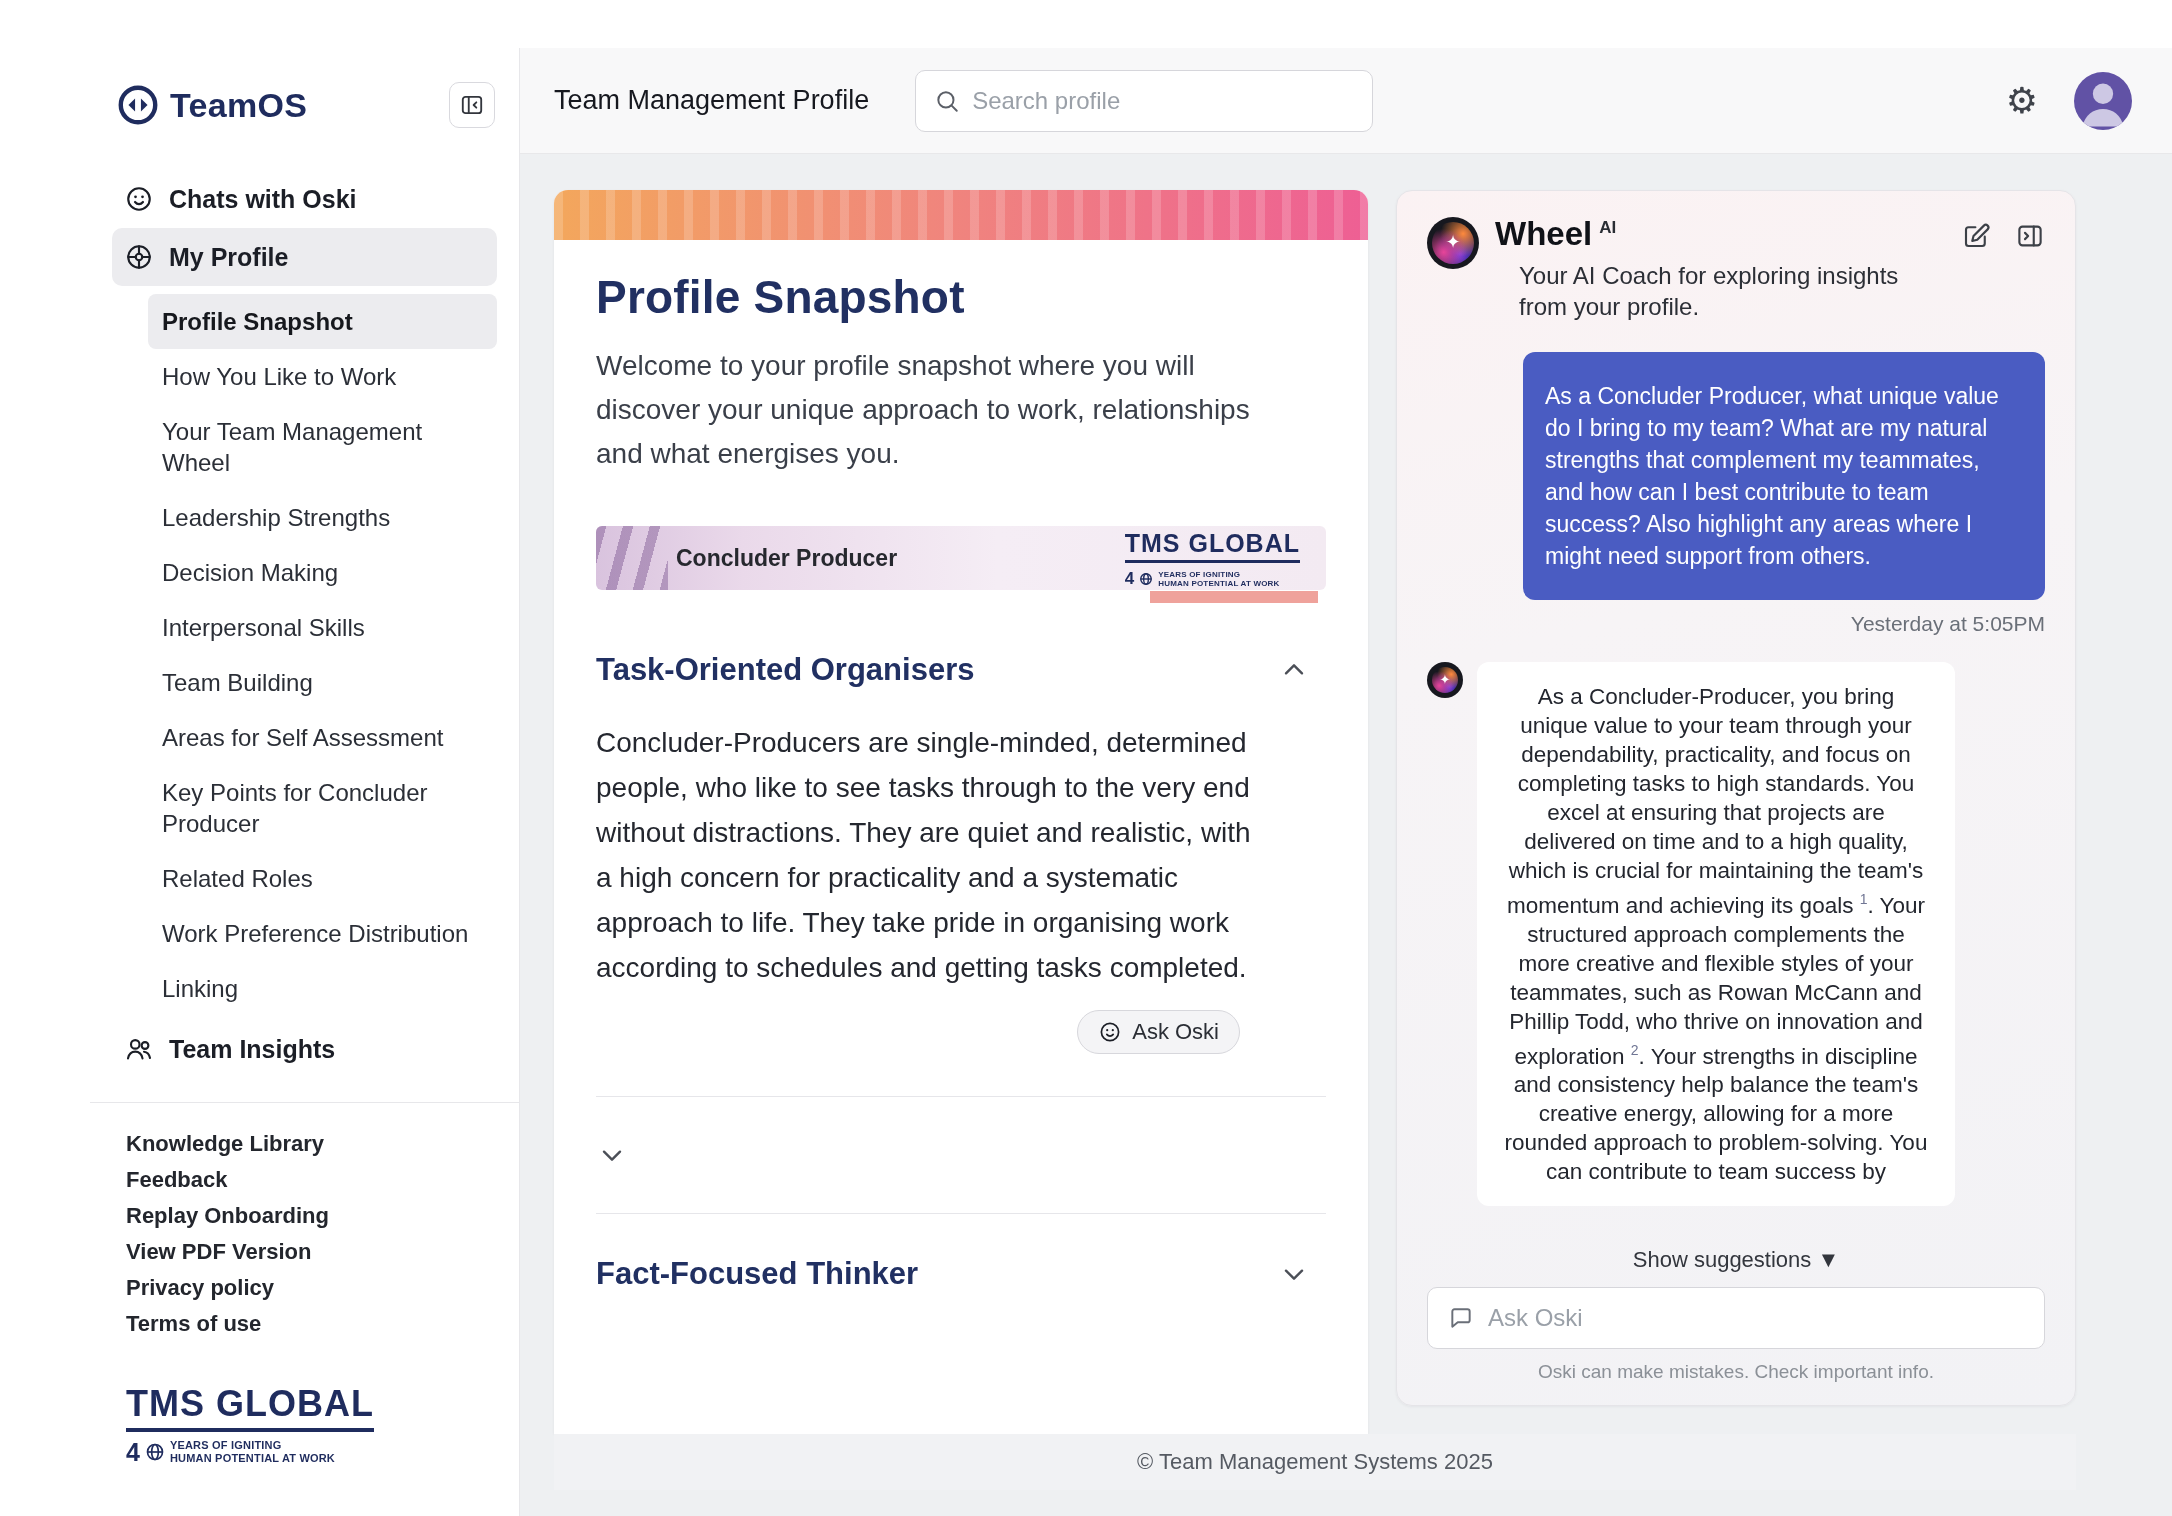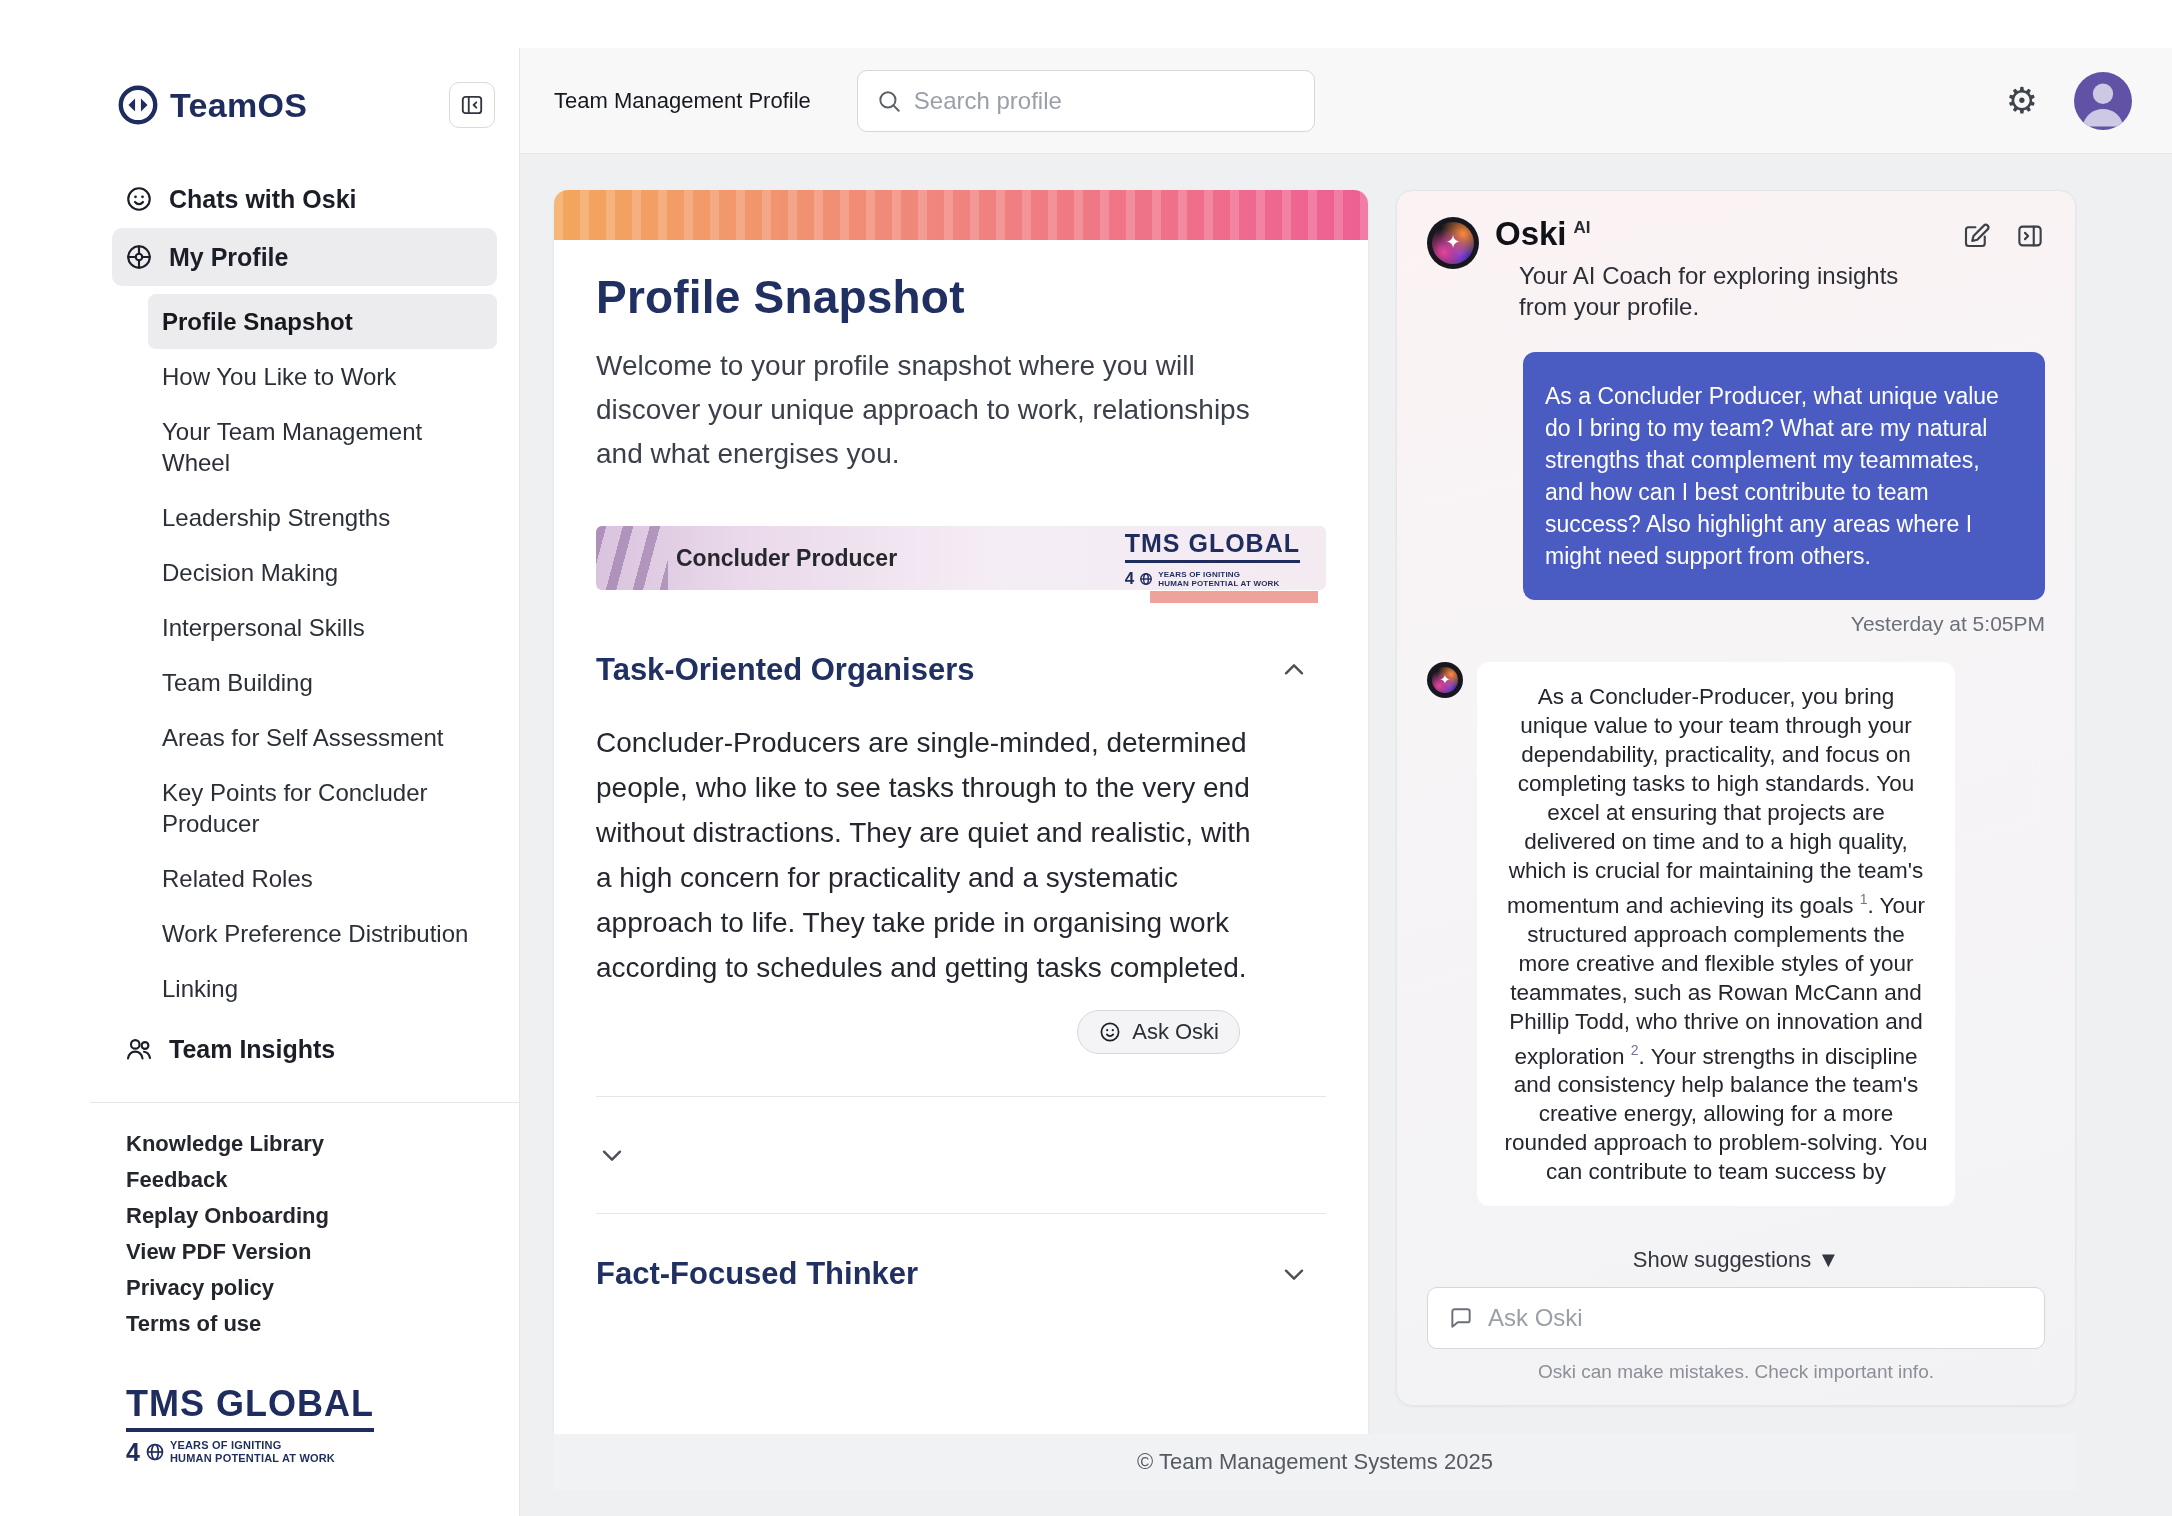--- a/index.html
+++ b/index.html
@@ -43,21 +43,21 @@
   .tms-logo.small .tms-name { font-size:25px; border-bottom-width:3px; padding-bottom:2px; }
   .tms-logo.small .tms-4 { font-size:17px; line-height:16px; }
   .tms-logo.small .tms-globe { width:14px; height:14px; }
   .tms-logo.small .tms-lines { font-size:8px; line-height:9px; }
   .tms-logo.small { padding-left:0; margin-top:0; }
 
   
   .main-col { flex:1; min-width:0; display:flex; flex-direction:column; }
   .topbar { height:106px; flex:0 0 106px; background:#f8f8f9; border-bottom:1px solid #e8e8ea;
             display:flex; align-items:center; padding:0 40px 0 34px; gap:46px; }
-  .topbar-title { font-size:22px; color:#16181f; }
+  .topbar-title { font-size:27px; color:#16181f; }
   .search-box { width:458px; height:62px; border:1px solid #d6d6db; border-radius:10px; background:#fff;
                 display:flex; align-items:center; padding:0 18px; gap:12px; }
   .search-box .icon { width:26px; height:26px; color:#5b5f67; flex:0 0 26px; }
   .search-box input { border:none; outline:none; flex:1; font-size:24px; color:#23262e; background:transparent;
                       font-family:inherit; }
   input::placeholder { color:#9aa0a8; }
   .topbar-right { margin-left:auto; display:flex; align-items:center; gap:36px; }
   .gear { font-size:36px; color:#3f434b; line-height:36px; }
   .avatar { width:58px; height:58px; border-radius:50%; background:#6152a5; overflow:hidden; }
 
@@ -362,21 +362,21 @@
           </div>
         </main>
 
         <aside class="chat-panel" data-interactable="false">
           <div class="chat-header" data-interactable="false">
             <div class="oski-avatar" data-interactable="false">
               <span class="sparkle" data-interactable="false">✦</span>
             </div>
             <div class="chat-title-block">
               <div class="chat-title-row">
-                <span class="chat-title" data-interactable="false">Oski</span>
+                <span class="chat-title" data-interactable="false">Wheel</span>
                 <span class="ai-badge" data-interactable="false">AI</span>
                 <span class="chat-actions" data-interactable="false">
                   <span class="icon" data-interactable="true">
                     <svg viewBox="0 0 24 24" width="30" height="30" fill="none" stroke="currentColor" stroke-width="1.7" stroke-linecap="round" stroke-linejoin="round">
                       <path d="M11.5 5H6a2 2 0 0 0-2 2v11a2 2 0 0 0 2 2h11a2 2 0 0 0 2-2v-5.5"></path>
                       <path d="M18.3 3.7a2.1 2.1 0 0 1 3 3L13 15l-4 1 1-4 8.3-8.3z"></path>
                     </svg>
                   </span>
                   <span class="icon" data-interactable="true">
                     <svg viewBox="0 0 24 24" width="30" height="30" fill="none" stroke="currentColor" stroke-width="1.7" stroke-linecap="round" stroke-linejoin="round">

